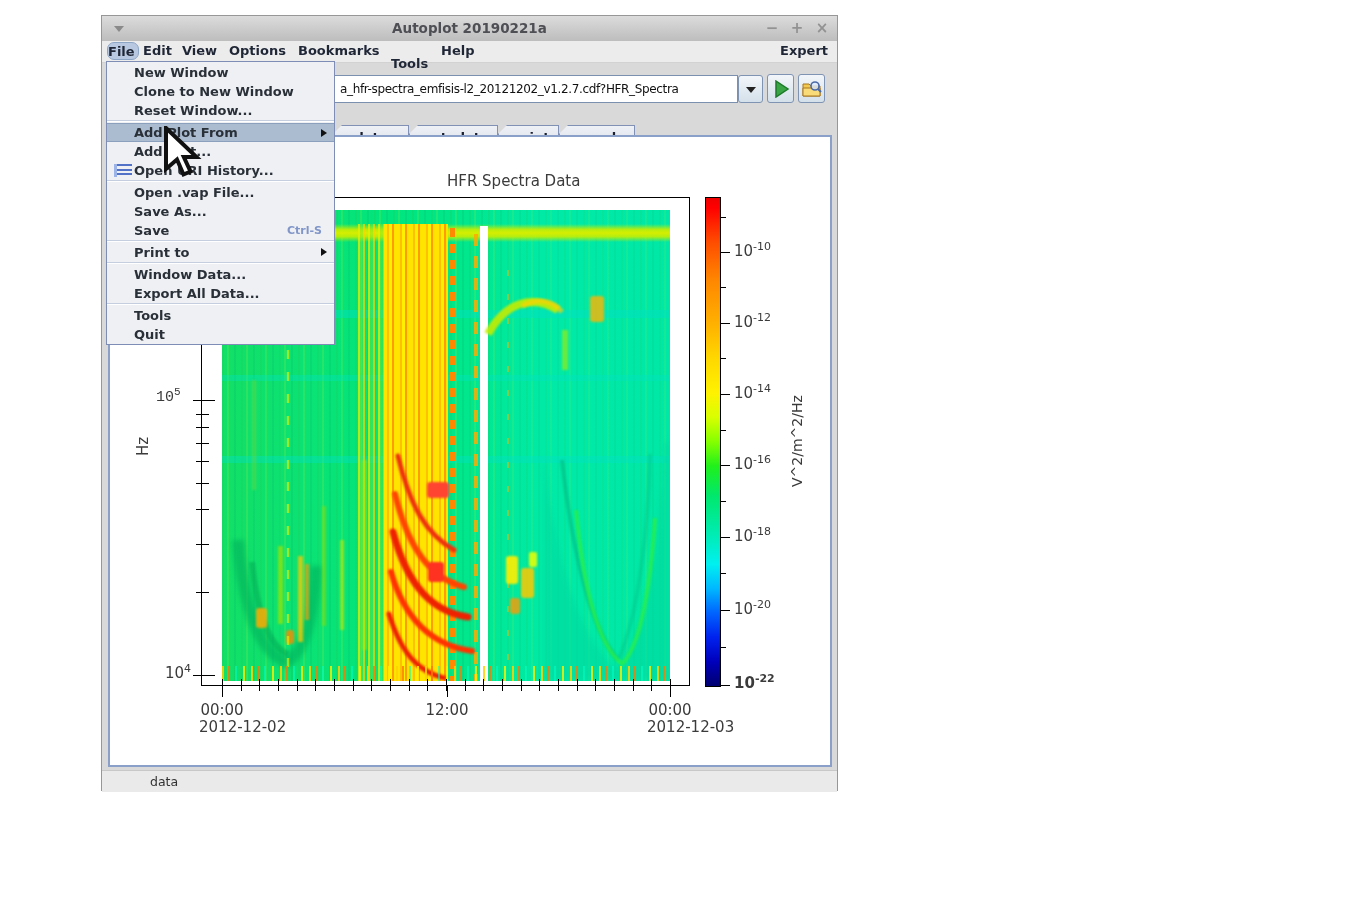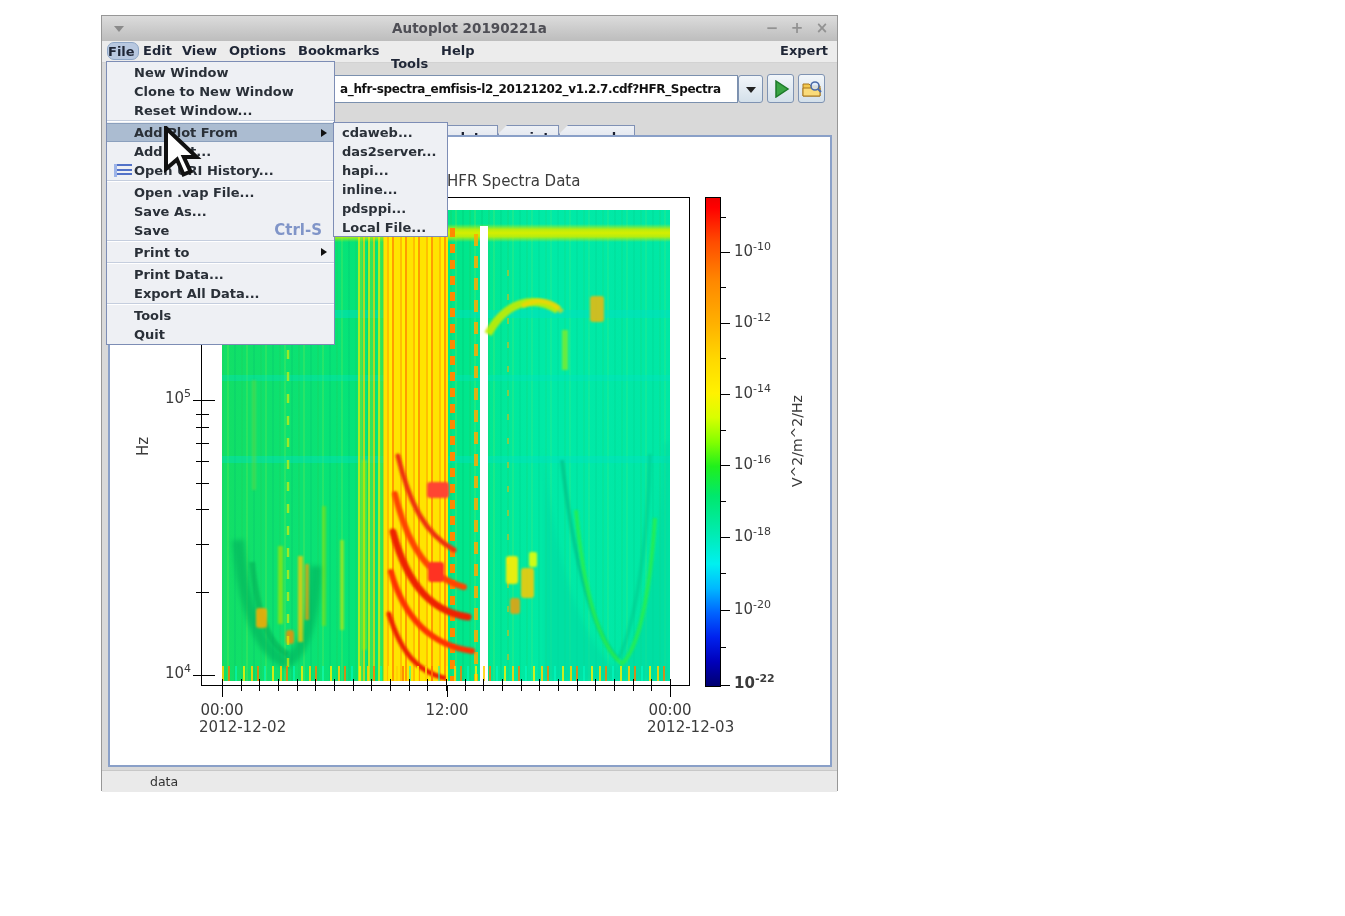--- a/index.html
+++ b/index.html
@@ -13,21 +13,21 @@
   .tb-title{width:100%;text-align:center;line-height:25px;font-size:13.5px;font-weight:bold;color:#4e4e55;}
   .tb-tri{left:12px;top:10px;width:0;height:0;border-left:5px solid transparent;border-right:5px solid transparent;border-top:6px solid #8a8a8a;}
   .tb-btn{top:0;width:20px;height:25px;text-align:center;line-height:25px;font-size:15px;font-weight:bold;color:#929292;}
 
   .menubar{left:0;top:25px;width:735px;height:21px;background:#ececec;border-bottom:1px solid #d2d2d2;}
   .menu-item{top:1px;height:18px;line-height:18px;font-size:13px;font-weight:bold;color:#1f2636;border-radius:7px;}
   .menu-item.active{background:#b8c8e0;border:1px solid #8ea6c6;box-sizing:border-box;}
 
   
   .combo-field{background:#fff;border:1px solid #7b90ae;box-sizing:border-box;}
-  .uri-text{font-size:12px;font-weight:bold;letter-spacing:-0.35px;color:#111;white-space:nowrap;}
+  .uri-text{font-size:12px;font-weight:normal;letter-spacing:-0.35px;color:#111;white-space:nowrap;}
   .tool-btn{background:linear-gradient(180deg,#f2f6fa,#d4e0ea);border:1px solid #7f93b2;border-radius:3px;box-sizing:border-box;}
   .dd-tri{width:0;height:0;border-left:5px solid transparent;border-right:5px solid transparent;border-top:6px solid #222;}
 
   
   .tab{top:109px;height:24px;background:linear-gradient(180deg,#eef1f6,#d9dee8);border:1px solid #8091b5;border-bottom:none;box-sizing:border-box;
        text-align:center;font-size:13px;font-weight:bold;color:#1b2030;line-height:23px;
        clip-path:polygon(0 100%,0 9px,9px 0,100% 0,100% 100%);}
 
   
   .canvas{left:6px;top:119px;width:724px;height:632px;background:#fff;border:2px solid #8aa0c8;box-sizing:border-box;}
@@ -35,21 +35,21 @@
   .sup{position:relative;top:-6px;font-size:11px;}
   .tick{background:#000;}
   .frame{border:1px solid #000;box-sizing:border-box;}
 
   
   .popup{background:#eef0f4;border:1px solid #7d8db5;box-sizing:border-box;z-index:50;}
   .p-item{height:19px;line-height:19px;font-size:13px;font-weight:bold;color:#2a3038;padding-left:27px;position:relative;}
   .p-item .arrow{position:absolute;right:7px;top:5px;width:0;height:0;border-top:4.5px solid transparent;border-bottom:4.5px solid transparent;border-left:6px solid #111;}
   .p-item.hl{background:#abbcd1;border-top:1px solid #8ba0bd;border-bottom:1px solid #8ba0bd;box-sizing:border-box;line-height:17px;}
   .p-sep{height:3px;background:linear-gradient(180deg,#c5cede 0 1px,#ffffff 1px 2px,rgba(0,0,0,0) 2px);}
-  .p-short{position:absolute;right:12px;top:0;font-size:15px;color:#8095c8;}
+  .p-short{position:absolute;right:12px;top:0;font-size:11px;color:#8095c8;}
   .s-item{height:19px;line-height:19px;font-size:13px;font-weight:bold;color:#2a3038;padding-left:8px;}
   .hist-icon{position:absolute;left:7px;top:3px;width:15px;height:13px;background:
      repeating-linear-gradient(180deg,#5272c8 0 2px,rgba(0,0,0,0) 2px 4.5px);border-left:3px solid #9db4e8;}
 
   .statusbar{left:0;top:754px;width:735px;height:21px;background:#eaeaea;border-top:1px solid #c8c8c8;}
   .status-text{padding-left:48px;line-height:21px;font-size:12.5px;color:#333;}
 
   
   .sg{left:222px;top:210px;width:448px;height:471px;overflow:hidden;}
   .sg-base{left:0;top:0;right:0;bottom:0;background:
@@ -222,21 +222,21 @@
     <div class="abs tick" style="left:196px;top:414px;width:13px;height:1px;"></div>
     <div class="abs tick" style="left:196px;top:427px;width:13px;height:1px;"></div>
     <div class="abs tick" style="left:196px;top:443px;width:13px;height:1px;"></div>
     <div class="abs tick" style="left:196px;top:461px;width:13px;height:1px;"></div>
     <div class="abs tick" style="left:196px;top:483px;width:13px;height:1px;"></div>
     <div class="abs tick" style="left:196px;top:509px;width:13px;height:1px;"></div>
     <div class="abs tick" style="left:196px;top:544px;width:13px;height:1px;"></div>
     <div class="abs tick" style="left:196px;top:592px;width:13px;height:1px;"></div>
   </div>
 
-  <div class="abs ptext" style="left:150px;top:389px;width:41px;text-align:right;">
+  <div class="abs ptext" style="left:156px;top:389px;width:41px;text-align:left;font-family:Liberation Mono, monospace;">
     <span>10</span><span class="sup">5</span>
   </div>
   <div class="abs ptext" style="left:150px;top:664px;width:41px;text-align:right;">
     <span>10</span><span class="sup">4</span>
   </div>
   <div class="abs ptext" style="left:128px;top:432px;width:30px;transform:rotate(-90deg);">Hz</div>
 
   <div class="abs ptext" style="left:198px;top:701px;width:48px;text-align:center;">00:00</div>
   <div class="abs ptext" style="left:423px;top:701px;width:48px;text-align:center;">12:00</div>
   <div class="abs ptext" style="left:646px;top:701px;width:48px;text-align:center;">00:00</div>
@@ -281,32 +281,24 @@
     <div class="p-item hl"><span>Add Plot From</span><span class="arrow"></span></div>
     <div class="p-item"><span>Add Plot...</span></div>
     <div class="p-item"><span class="hist-icon"></span><span>Open URI History...</span></div>
     <div class="p-sep"></div>
     <div class="p-item"><span>Open .vap File...</span></div>
     <div class="p-item"><span>Save As...</span></div>
     <div class="p-item"><span>Save</span><span class="p-short">Ctrl-S</span></div>
     <div class="p-sep"></div>
     <div class="p-item"><span>Print to</span><span class="arrow"></span></div>
     <div class="p-sep"></div>
-    <div class="p-item"><span>Print Data...</span></div>
+    <div class="p-item"><span>Window Data...</span></div>
     <div class="p-item"><span>Export All Data...</span></div>
     <div class="p-sep"></div>
     <div class="p-item"><span>Tools</span></div>
     <div class="p-item"><span>Quit</span></div>
   </div>
 
-  <div class="abs popup" style="left:333px;top:122px;width:115px;height:115px;">
-    <div class="s-item">cdaweb...</div>
-    <div class="s-item">das2server...</div>
-    <div class="s-item">hapi...</div>
-    <div class="s-item">inline...</div>
-    <div class="s-item">pdsppi...</div>
-    <div class="s-item">Local File...</div>
-  </div>
 
   <svg class="abs cursor" style="left:162px;top:126px;" width="46" height="52" viewBox="0 0 46 52">
     <path d="M4 2 L4 43 L15 33.5 L21.5 48.5 L28.5 45.5 L21.8 31 L34.5 31 Z" fill="#ffffff" stroke="#111" stroke-width="4" stroke-linejoin="miter"></path>
   </svg>
 </div>
 
 </body></html>

